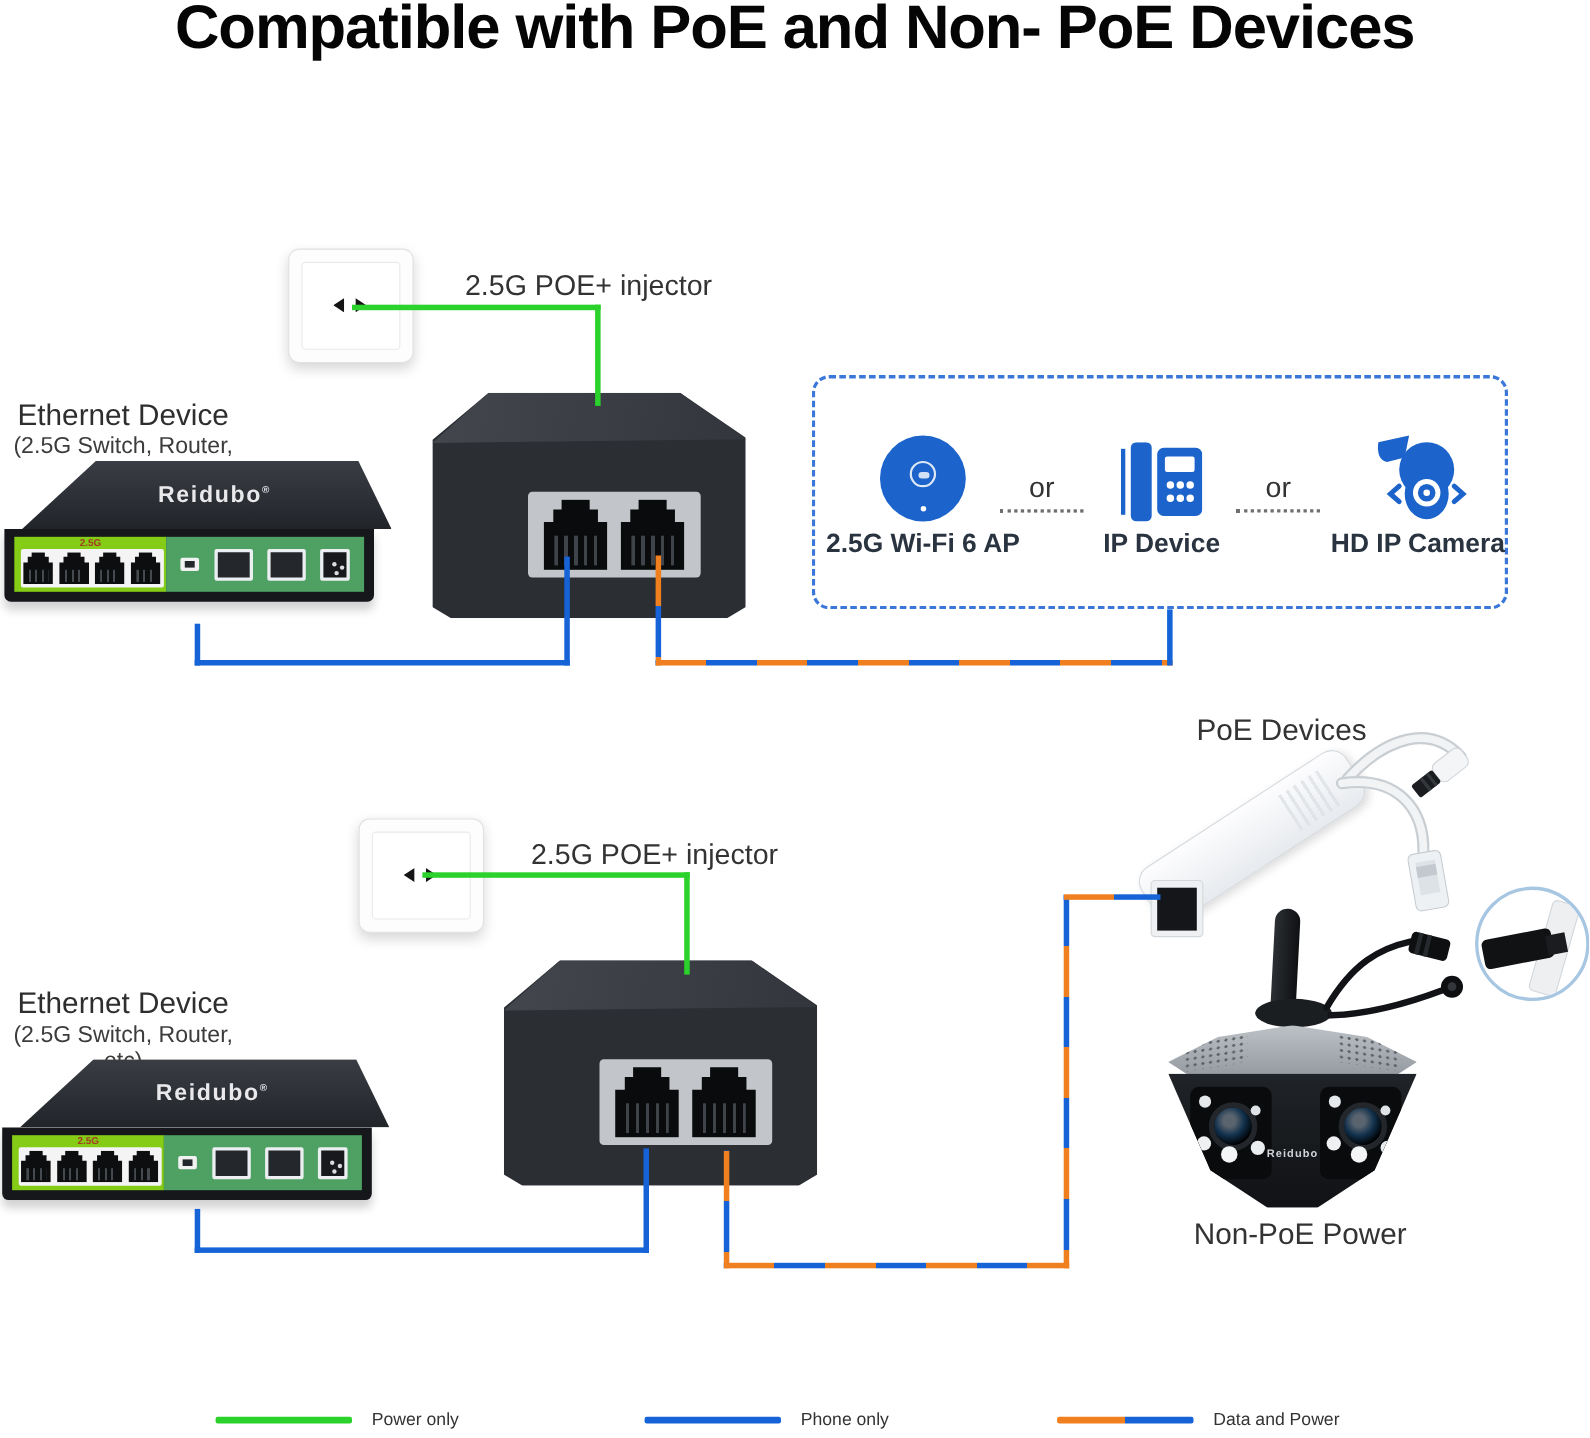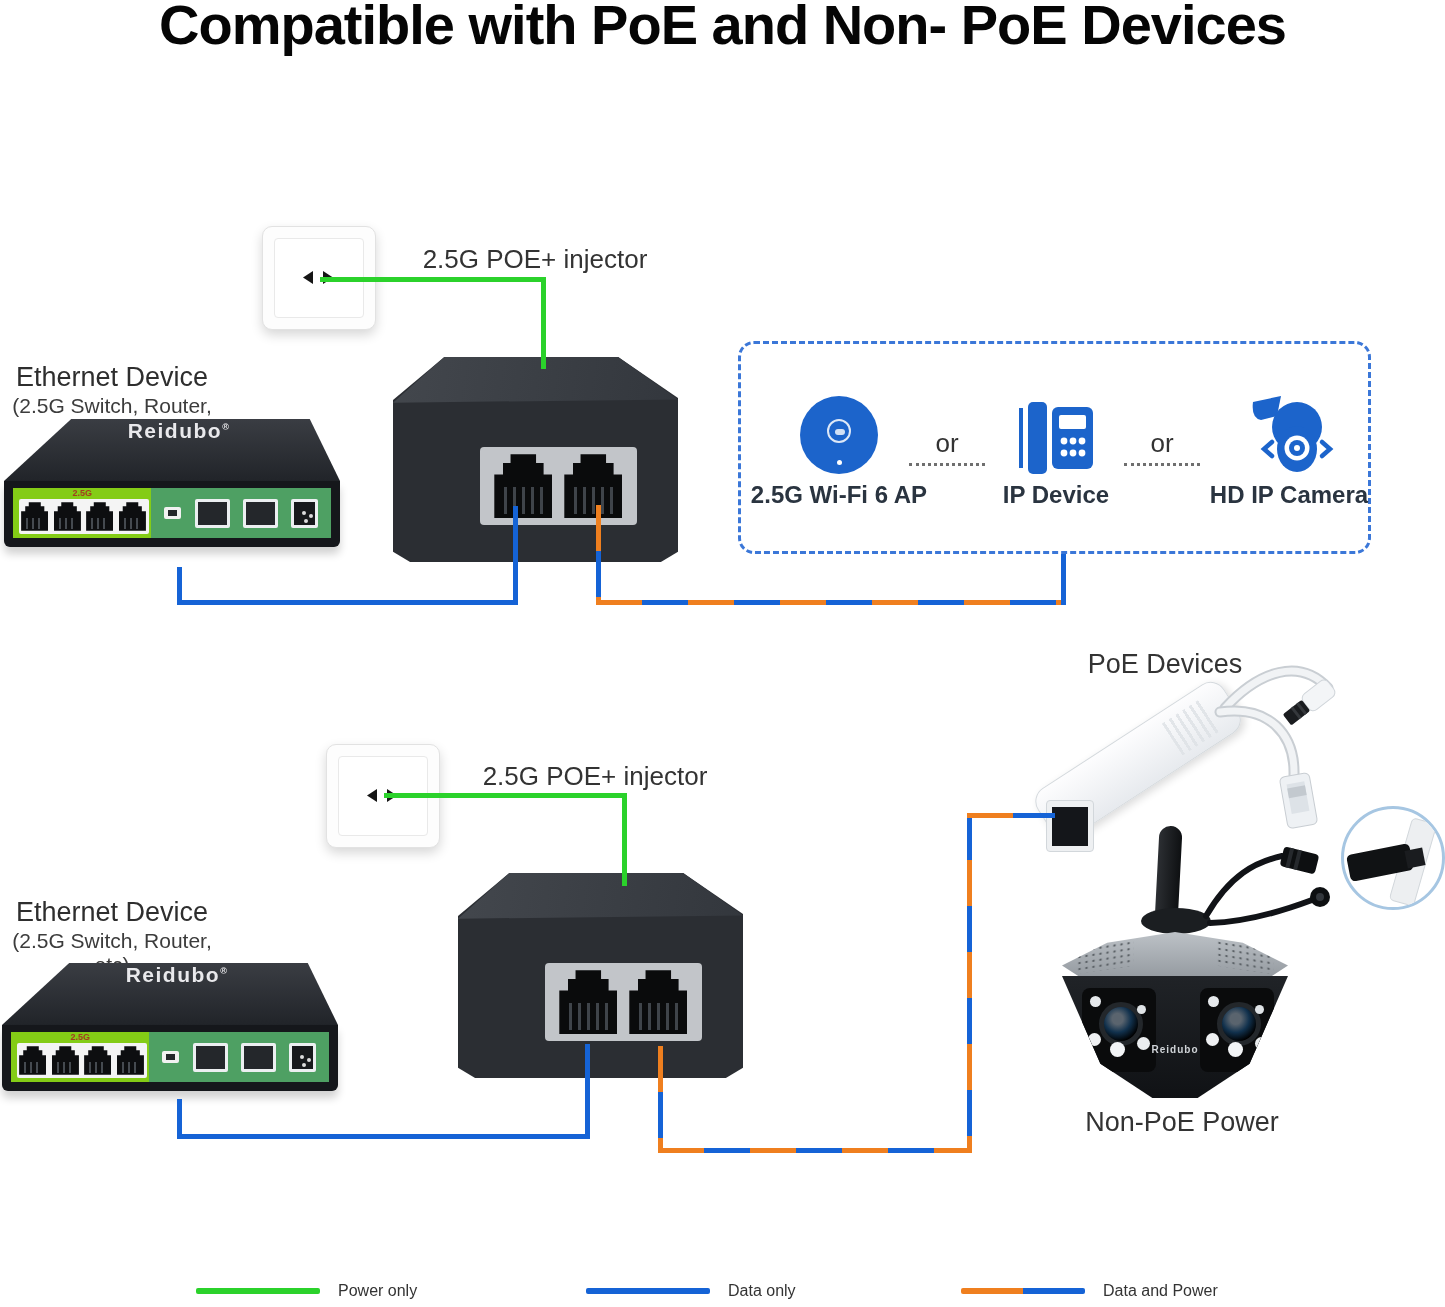--- a/index.html
+++ b/index.html
@@ -24,21 +24,21 @@
 
   
   .outlet{position:absolute;width:114px;height:104px;background:#fdfdfd;border:1px solid #e2e2e2;border-radius:10px;box-shadow:0 5px 12px rgba(0,0,0,.16);z-index:2}
   .outlet-plate{position:absolute;inset:11px;border:1px solid #e9e9e9;border-radius:4px;background:#fff}
   .slot{position:absolute;top:44px;width:10px;height:13px;background:#151515}
   .slot-l{left:40px;clip-path:polygon(100% 0,100% 100%,0 50%)}
   .slot-r{left:60px;clip-path:polygon(0 0,0 100%,100% 50%)}
 
   
   .switch{position:absolute;width:336px;height:136px;z-index:2}
-  .sw-top{position:absolute;left:0;top:0;width:100%;height:62px;background:linear-gradient(180deg,#3a3d43,#212429);clip-path:polygon(20% 0,91% 0,100% 100%,0 100%);display:flex;justify-content:center}
+  .sw-top{position:absolute;left:16px;top:0;width:100%;height:62px;background:linear-gradient(180deg,#3a3d43,#212429);clip-path:polygon(20% 0,91% 0,100% 100%,0 100%);display:flex;align-items:center;justify-content:center}
   .sw-brand{color:#e9e9ec;font-size:21px;font-weight:bold;letter-spacing:1.5px;padding-left:14px}
   .sw-brand sup{font-size:9px}
   .sw-front{position:absolute;left:0;top:62px;width:100%;height:66px;background:#15171b;border-radius:0 0 6px 6px;box-shadow:0 7px 9px rgba(0,0,0,.18)}
   .sw-panel{position:absolute;left:9px;right:9px;top:7px;bottom:9px;display:flex}
   .sw-orange{position:relative;width:43.5%;background:#84cc16}
   .sw-grp{position:absolute;left:50%;top:0;transform:translateX(-50%);font-size:9px;font-weight:bold;color:#a33c20}
   .sw-strip{position:absolute;left:4%;right:2%;top:22%;bottom:8%;background:#f4f4f4;border-radius:2px;display:flex;justify-content:space-around;align-items:center}
   .rj-shape{clip-path:polygon(0 32%,15% 32%,15% 14%,28% 14%,28% 0,72% 0,72% 14%,85% 14%,85% 32%,100% 32%,100% 100%,0 100%)}
   .sw-port{position:relative;width:21%;height:82%;background:#0d0e10}
   .sw-port::after{content:'';position:absolute;left:18%;right:18%;bottom:8%;height:38%;background:repeating-linear-gradient(90deg,#454a50 0 2px,transparent 2px 6px)}
@@ -313,20 +313,20 @@
     <i class="zc-black"></i>
     <i class="zc-tip"></i>
   </div>
 
   <div class="legend-item" style="left:196px">
     <span class="swatch sw-power"></span>
     <span class="legend-lbl">Power only</span>
   </div>
   <div class="legend-item" style="left:586px">
     <span class="swatch sw-data"></span>
-    <span class="legend-lbl">Data only</span>
+    <span class="legend-lbl">Phone only</span>
   </div>
   <div class="legend-item" style="left:961px">
     <span class="swatch sw-dp"></span>
     <span class="legend-lbl">Data and Power</span>
   </div>
 
 </div>
 
 </body></html>

